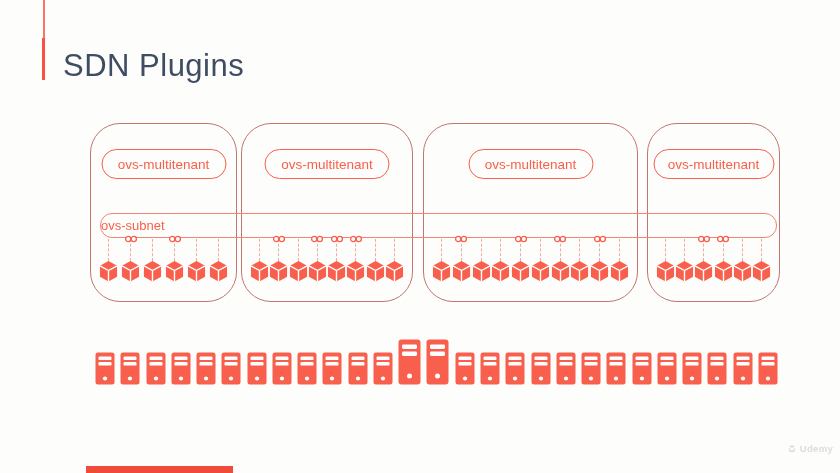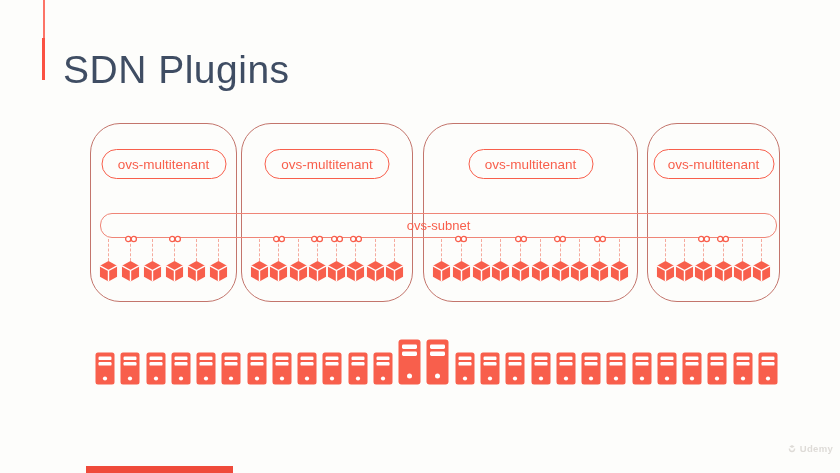--- a/index.html
+++ b/index.html
@@ -14,36 +14,36 @@
     --watermark:#dedbd7;
   }
   *{margin:0;padding:0;box-sizing:border-box}
   html,body{width:840px;height:473px;overflow:hidden}
   body{background:var(--bg);font-family:"Liberation Sans","DejaVu Sans",sans-serif;position:relative}
   .slide{position:absolute;inset:0}
 
   .accent-thin{position:absolute;left:43px;top:0;width:1.5px;height:38px;background:var(--top-accent);opacity:.8}
   .accent-thick{position:absolute;left:42px;top:38px;width:3px;height:42px;background:var(--top-accent)}
 
-  .title{position:absolute;left:63px;top:48px;font-size:39px;font-weight:400;color:var(--title);letter-spacing:.5px}
+  .title{position:absolute;left:63px;top:48px;font-size:31px;font-weight:400;color:var(--title);letter-spacing:.5px}
 
   .container{position:absolute;top:123px;height:179px;border:1.5px solid var(--container-border);border-radius:30px}
   .container.c0{left:90px;width:147px}
   .container.c1{left:241px;width:172px}
   .container.c2{left:423px;width:215px}
   .container.c3{left:647px;width:133px}
 
   .mt-label{position:absolute;top:25px;left:50%;transform:translateX(-50%);width:125px;height:30px;
     border:1.5px solid var(--accent);border-radius:15px;color:var(--accent);font-size:13.5px;
     display:flex;align-items:center;justify-content:center;white-space:nowrap;background:transparent}
   .c3 .mt-label{width:121px}
 
   .subnet-band{position:absolute;left:100px;top:213px;width:677px;height:25px;
     border:1.2px solid var(--band-border);border-radius:12px;
-    display:flex;align-items:center;justify-content:center;pointer-events:none}
+    display:flex;align-items:center;justify-content:flex-start;pointer-events:none}
   .subnet-label{color:var(--accent);font-size:13px}
 
   .cube-row{position:absolute;top:115px;left:5px;right:5px;display:flex;justify-content:space-between;padding:0 3px}
   .cube-cell{display:flex;flex-direction:column;align-items:center;position:relative}
   .connector{width:0;height:22px;border-left:1px dashed var(--connector)}
   .link-icon{position:absolute;top:-4px;left:50%;transform:translateX(-50%);line-height:0;z-index:3}
   .cube-icon{line-height:0}
 
   .server-row{position:absolute;left:95px;top:339px;width:683px;height:46px;
     display:flex;align-items:flex-end;justify-content:space-between}

